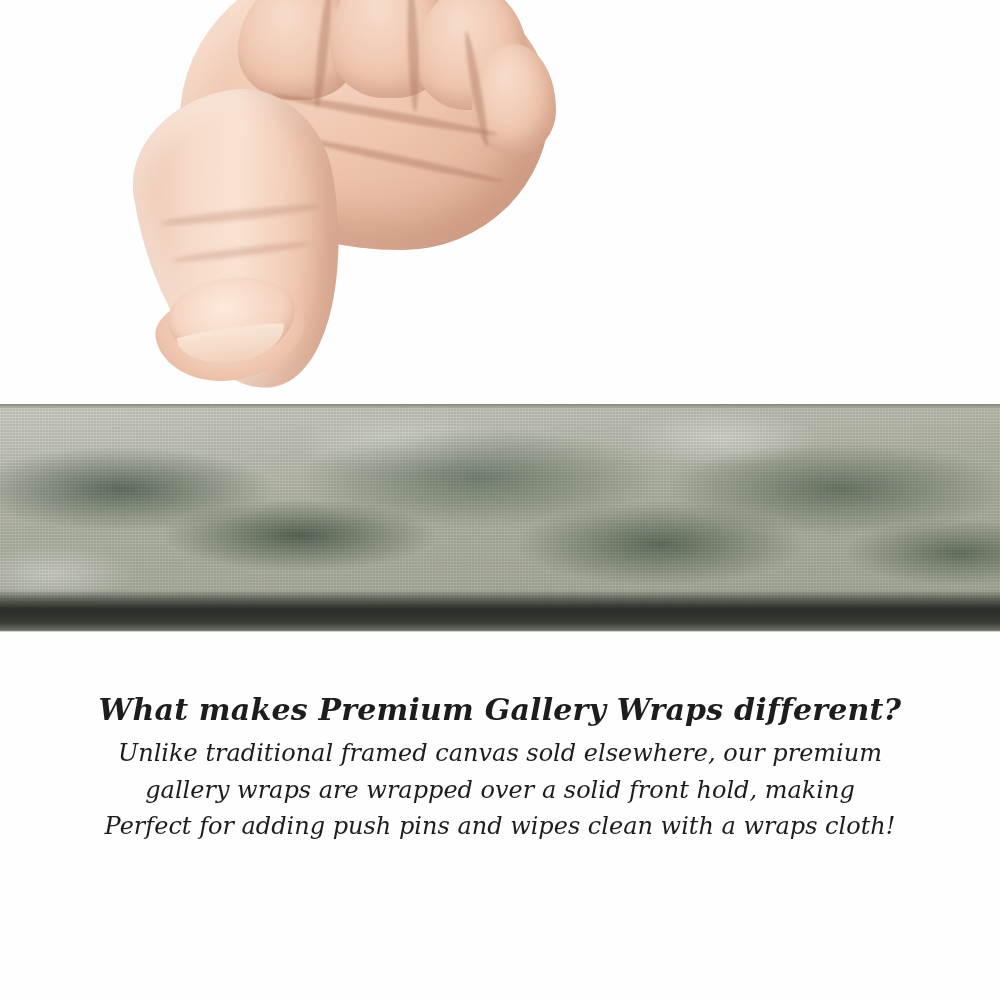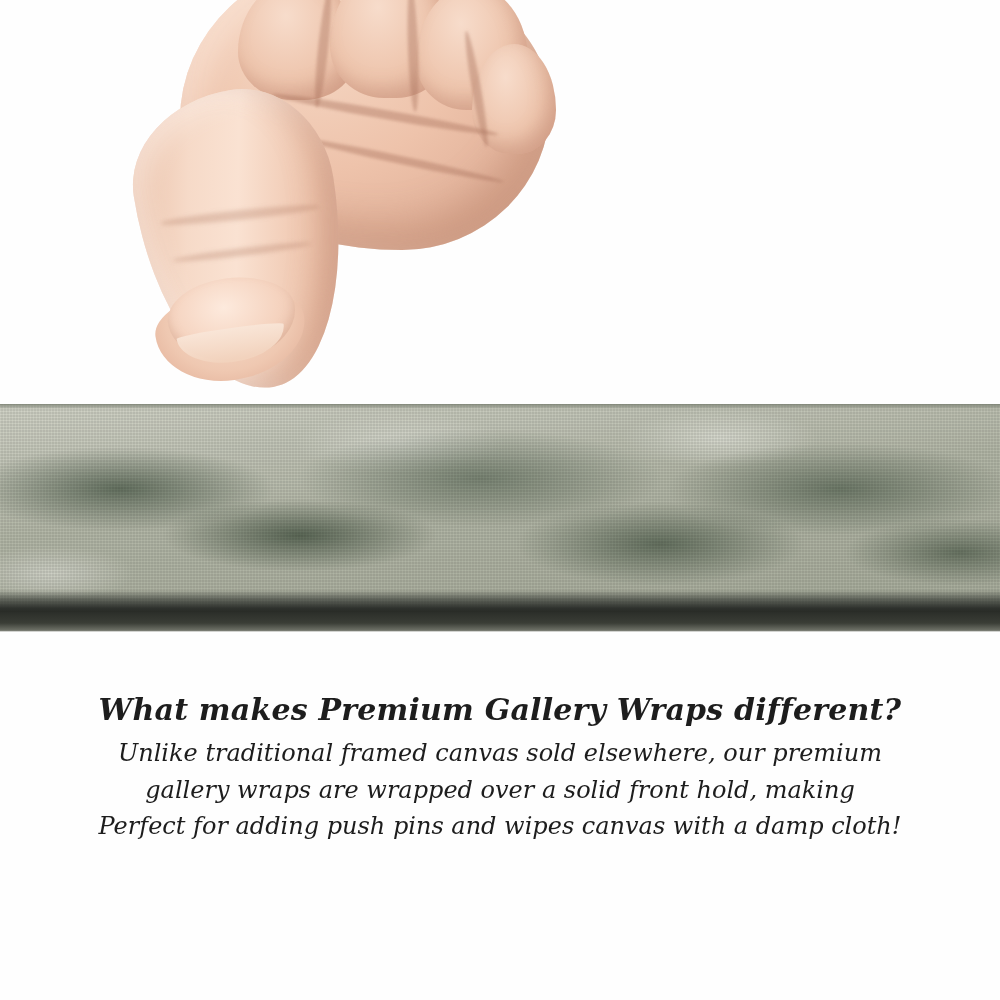--- a/index.html
+++ b/index.html
@@ -243,17 +243,17 @@
     <div class="strip-top-edge"></div>
     <div class="strip-shadow"></div>
   </div>
   <div class="strip-underside"></div>
 
   <div class="caption">
     <p class="caption-heading">What makes Premium Gallery Wraps different?</p>
     <p class="caption-body">
       <span class="line">Unlike traditional framed canvas sold elsewhere, our premium</span>
       <span class="line">gallery wraps are wrapped over a solid front hold, making</span>
-      <span class="line">Perfect for adding push pins and wipes canvas with a damp cloth!</span>
+      <span class="line">Perfect for adding push pins and wipes clean with a wraps cloth!</span>
     </p>
   </div>
 
 </div>
 
 </body></html>

